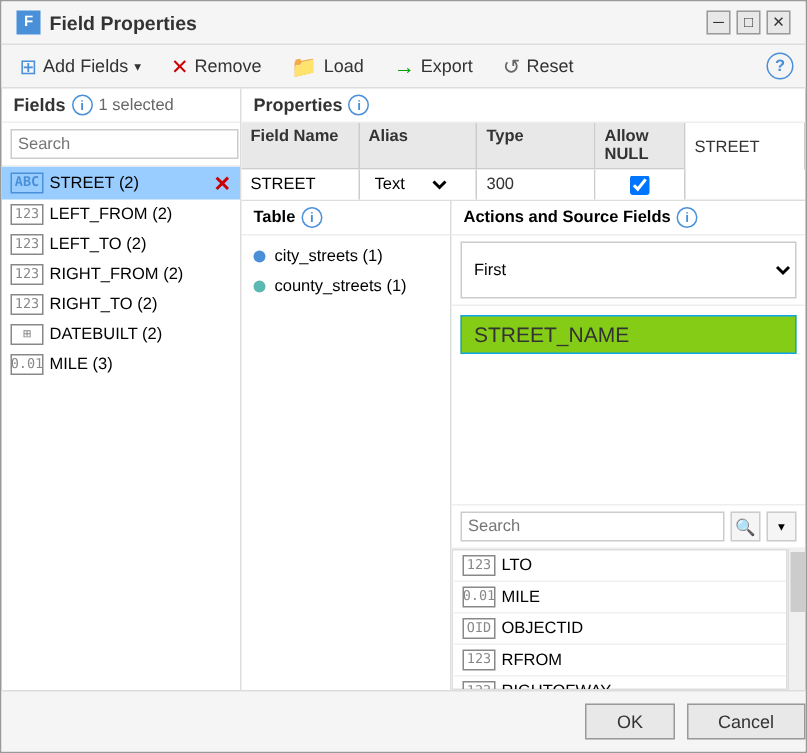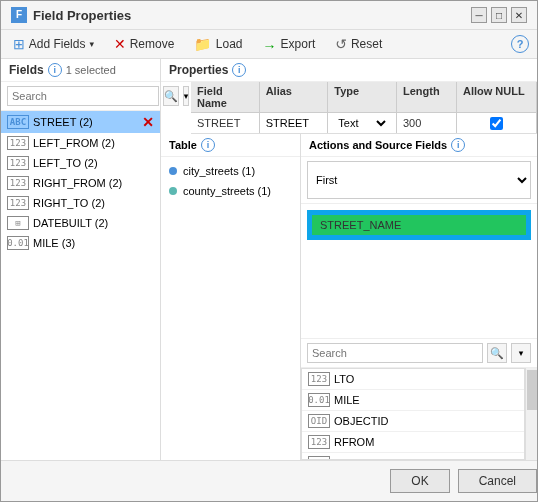--- a/index.html
+++ b/index.html
@@ -233,21 +233,20 @@
       border-bottom: 1px solid #eee;
       display: flex;
       align-items: center;
       gap: 4px;
     }
 
     .props-grid {
       display: grid;
       grid-template-columns: 1fr 1fr 1fr 60px 80px;
       border-bottom: 1px solid #ddd;
-      margin-left: 30px;
     }
 
     .props-header-cell {
       padding: 3px 6px;
       background: #e8e8e8;
       border-right: 1px solid #ccc;
       border-bottom: 1px solid #ccc;
       font-weight: 600;
       font-size: 11px;
       color: #333;
@@ -356,23 +355,23 @@
       font-size: 11px;
       padding: 2px 4px;
       background: #fff;
       cursor: pointer;
       outline: none;
     }
 
     .source-field-item {
       margin: 6px;
       padding: 4px 8px;
-      background: #22c55e;
-      border: 5px solid #0ea5e9;
-      font-size: 11px;
+      background: #84cc16;
+      border: 1px solid #0ea5e9;
+      font-size: 14px;
       color: #333;
       cursor: pointer;
     }
 
     .source-search-container {
       padding: 4px 6px;
       display: flex;
       align-items: center;
       border-top: 1px solid #eee;
       border-bottom: 1px solid #eee;
@@ -531,21 +530,20 @@
 
       <div class="properties-header">
         <span>Properties</span>
         <span class="info-icon">i</span>
       </div>
 
       <div class="props-grid">
         <div class="props-header-cell">Field Name</div>
         <div class="props-header-cell">Alias</div>
         <div class="props-header-cell">Type</div>
-        <div class="props-header-cell">Length</div>
         <div class="props-header-cell">Allow NULL</div>
 
         <div class="props-value-cell">STREET</div>
         <div class="props-value-cell">
           <input type="text" value="STREET" style="border: none; width: 100%; font-size: 11px; outline: none;">
         </div>
         <div class="props-value-cell">
           <select class="type-select">
             <option>Text</option>
             <option>Integer</option>

